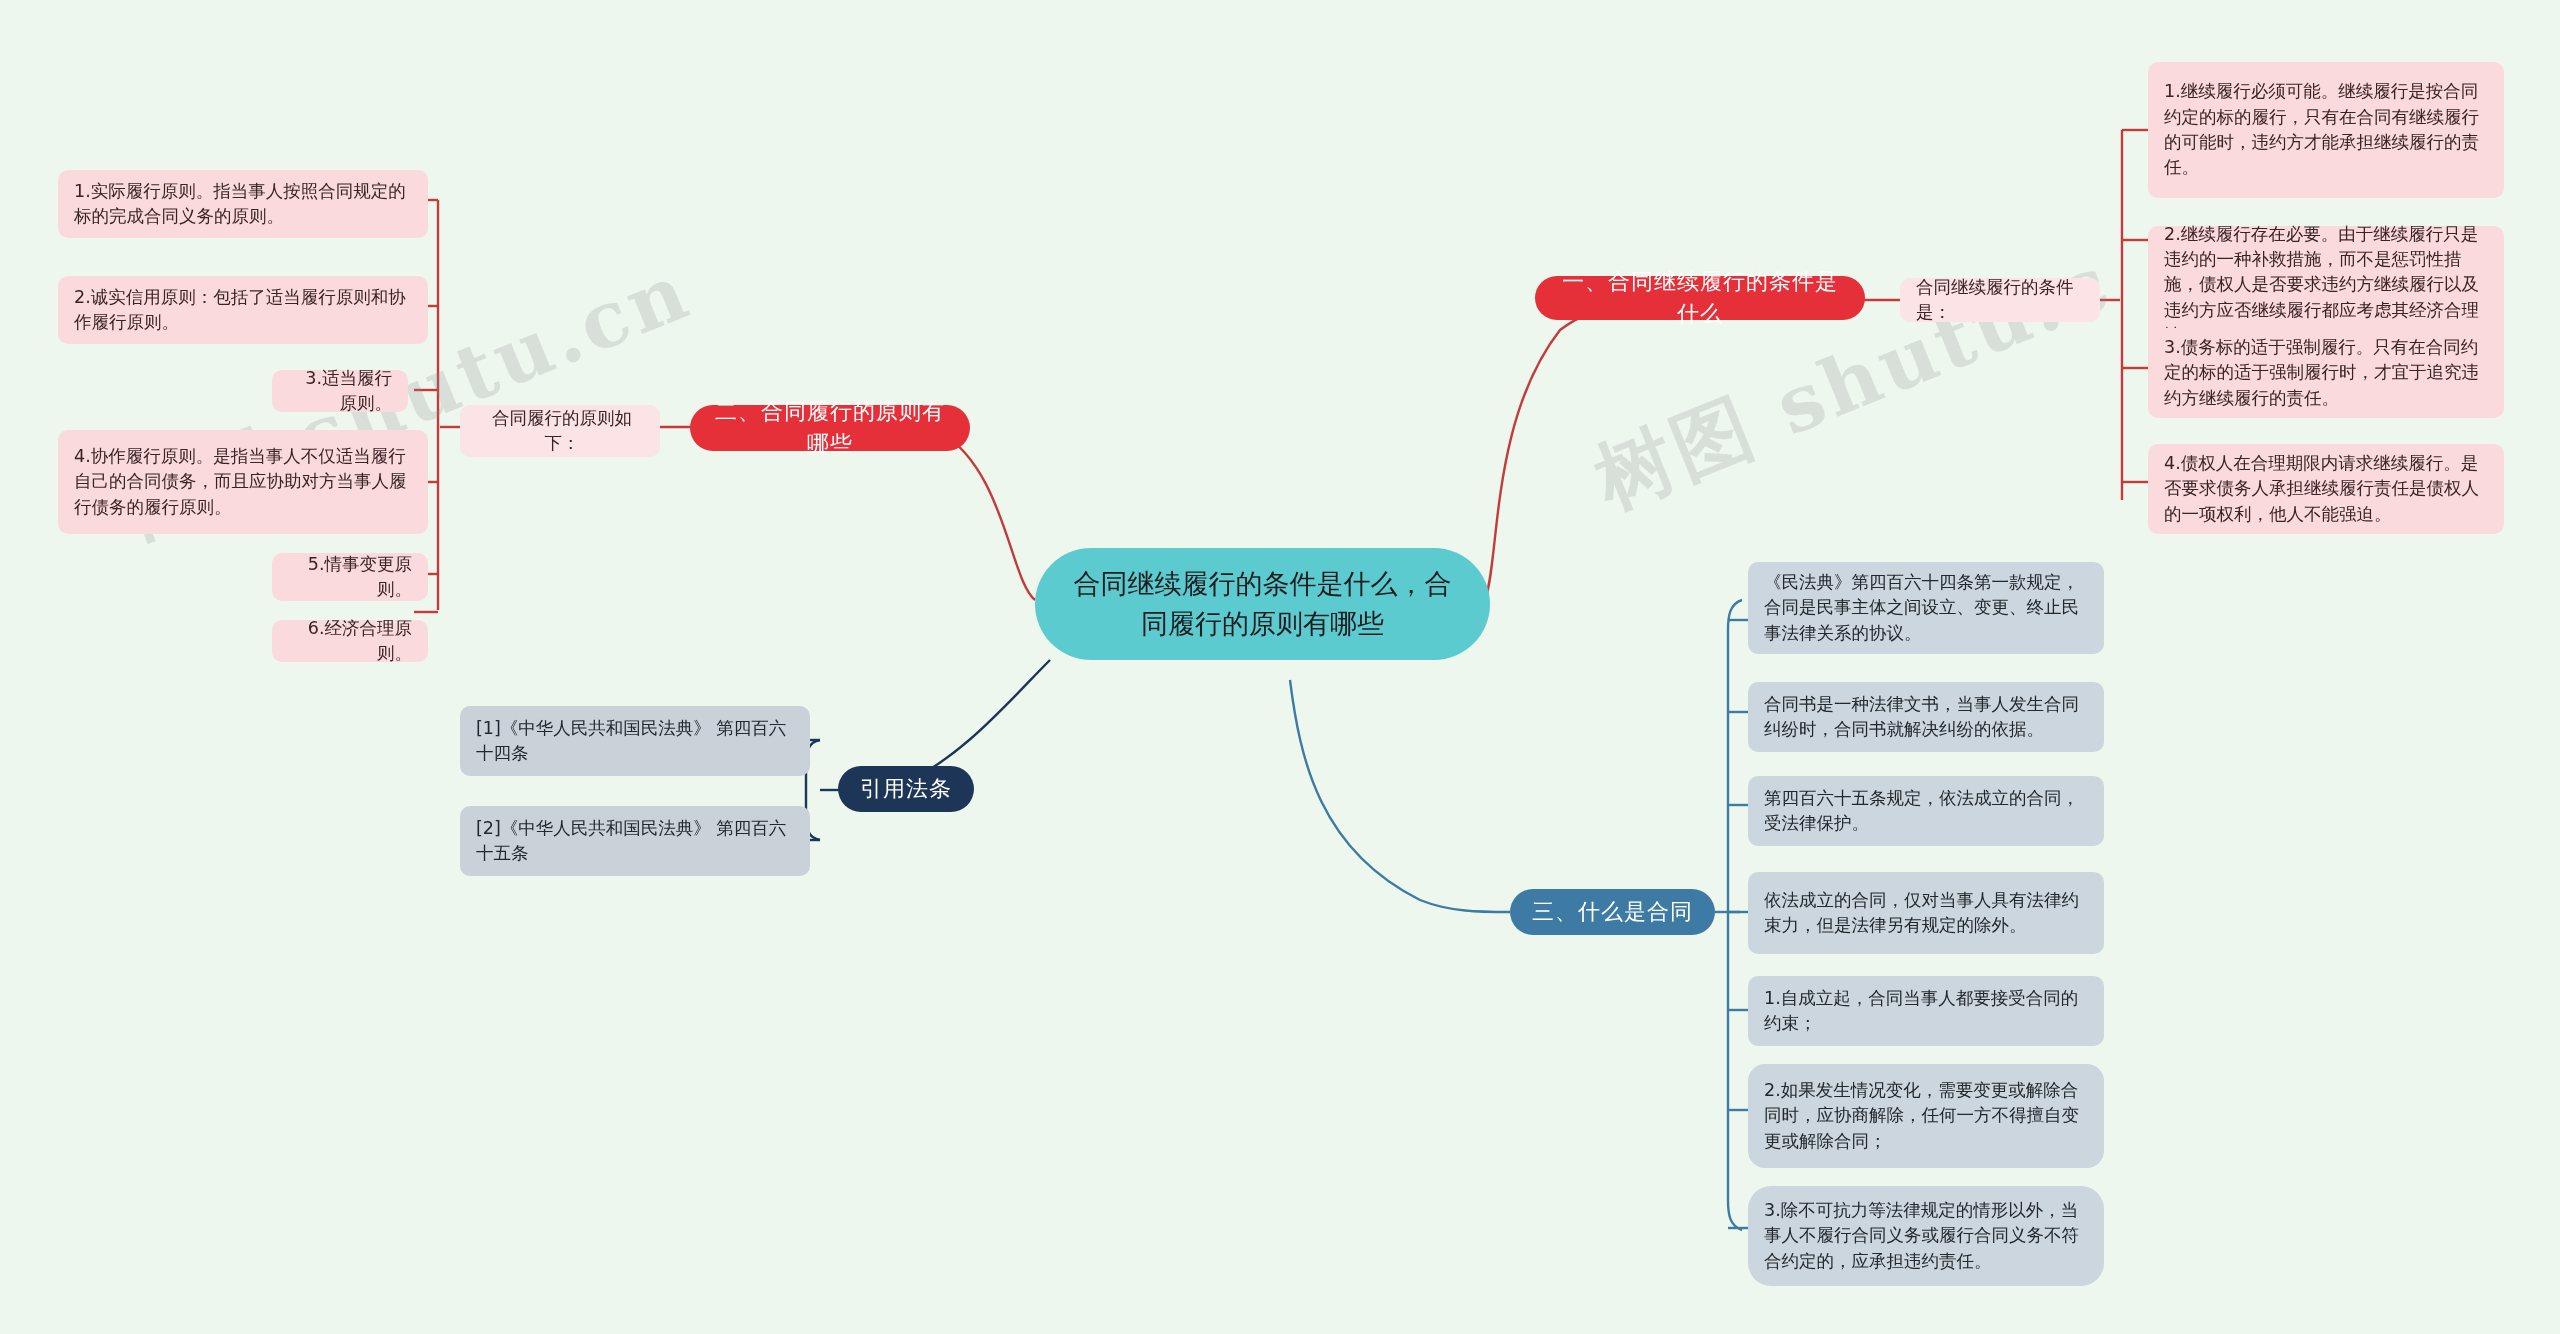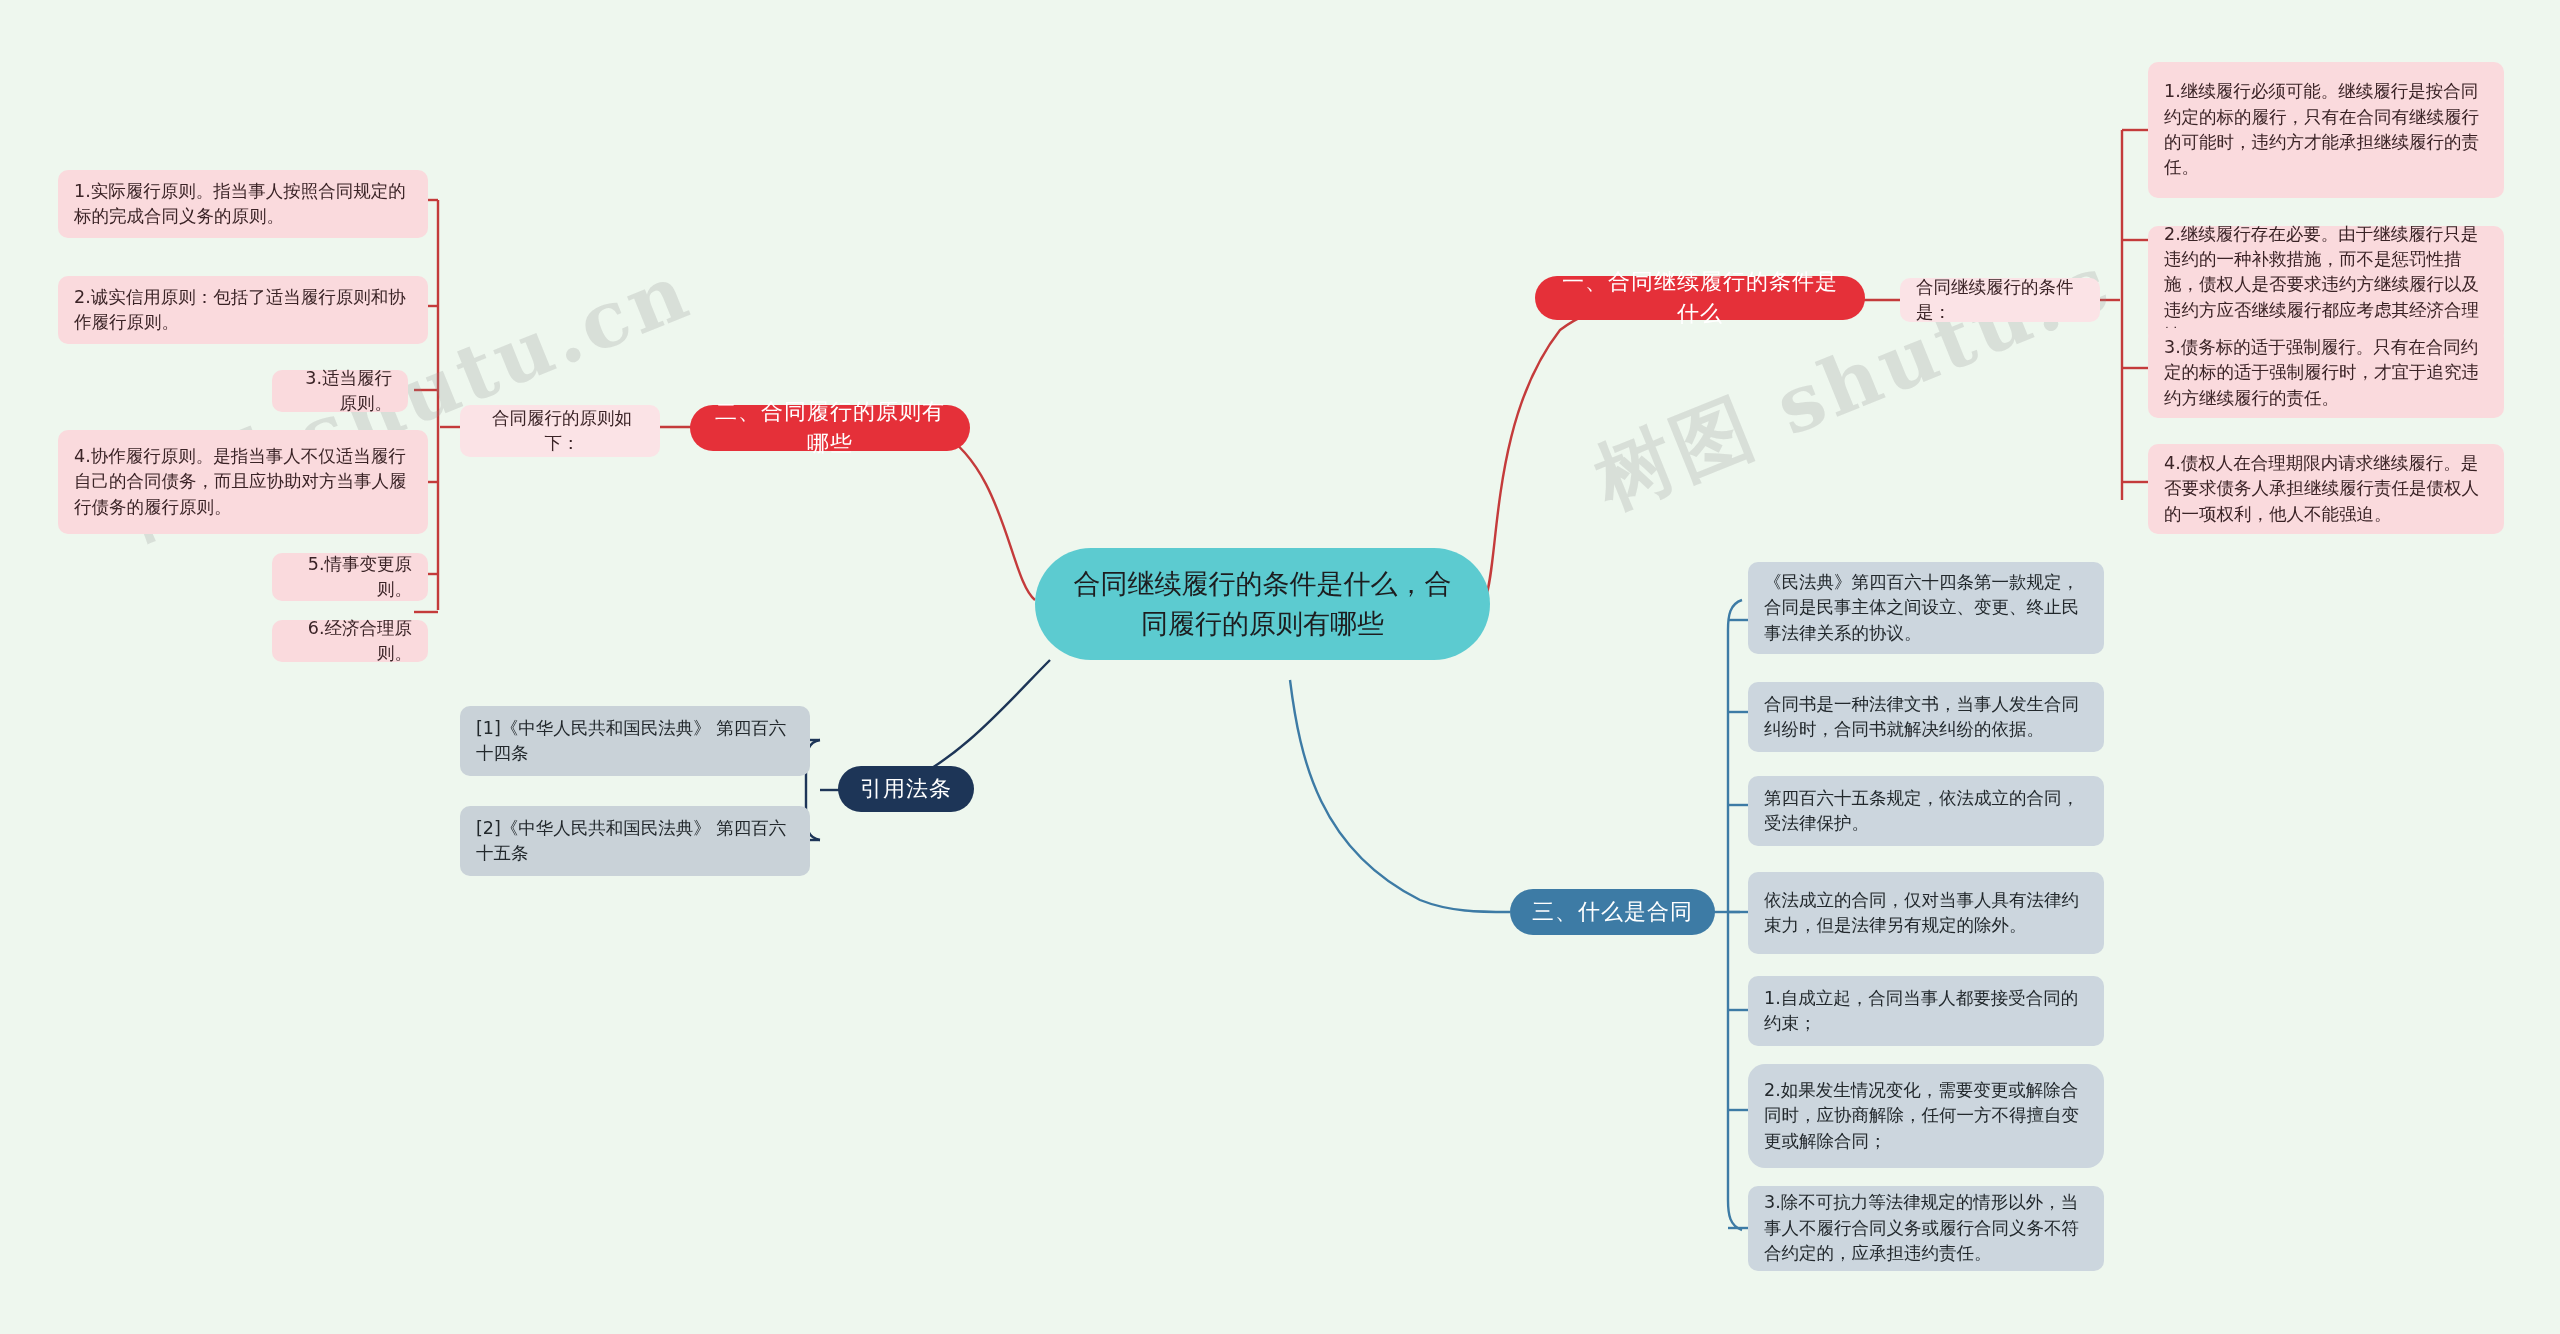--- a/index.html
+++ b/index.html
@@ -197,15 +197,15 @@
   <div class="node leaf grayblue" style="left:1748px; top:682px; width:356px; height:70px;">合同书是一种法律文书，当事人发生合同纠纷时，合同书就解决纠纷的依据。</div>
 
   <div class="node leaf grayblue" style="left:1748px; top:776px; width:356px; height:70px;">第四百六十五条规定，依法成立的合同，受法律保护。</div>
 
   <div class="node leaf grayblue" style="left:1748px; top:872px; width:356px; height:82px;">依法成立的合同，仅对当事人具有法律约束力，但是法律另有规定的除外。</div>
 
   <div class="node leaf grayblue" style="left:1748px; top:976px; width:356px; height:70px;">1.自成立起，合同当事人都要接受合同的约束；</div>
 
   <div class="node leaf grayblue" style="left:1748px; top:1064px; width:356px; height:104px;border-radius:17px;">2.如果发生情况变化，需要变更或解除合同时，应协商解除，任何一方不得擅自变更或解除合同；</div>
 
-  <div class="node leaf grayblue" style="left:1748px; top:1186px; width:356px; height:85px;">3.除不可抗力等法律规定的情形以外，当事人不履行合同义务或履行合同义务不符合约定的，应承担违约责任。</div>
+  <div class="node leaf grayblue" style="left:1748px; top:1186px; width:356px; height:100px;border-radius:23px;">3.除不可抗力等法律规定的情形以外，当事人不履行合同义务或履行合同义务不符合约定的，应承担违约责任。</div>
 
 </div>
 
 </body></html>

